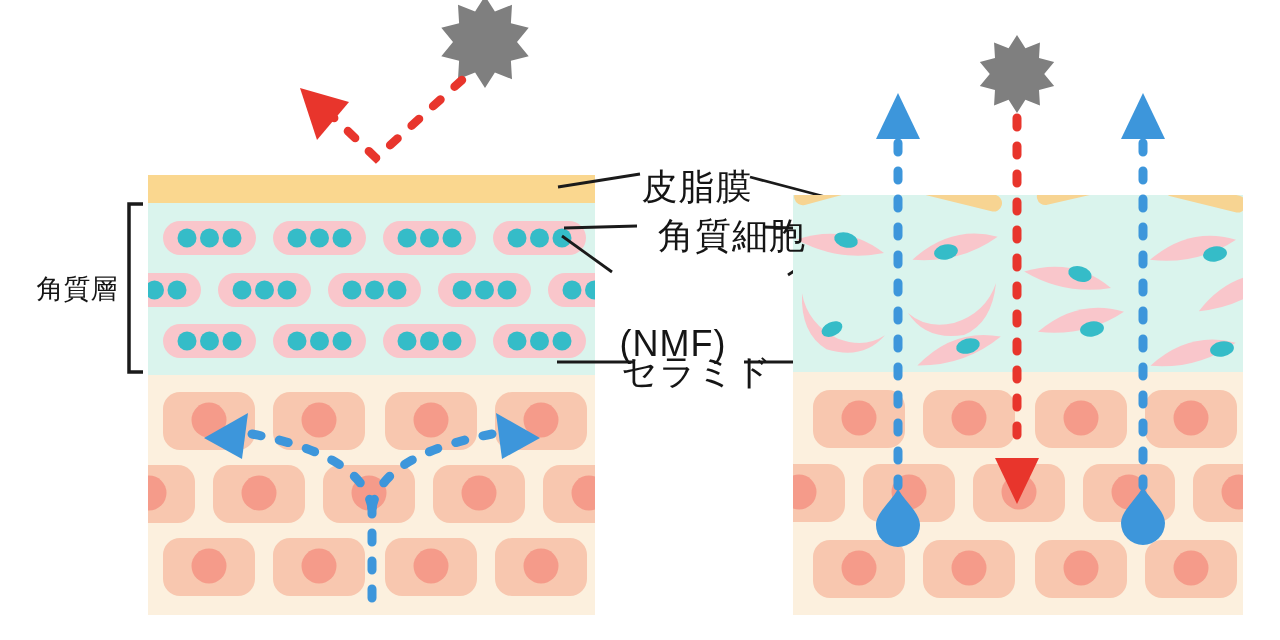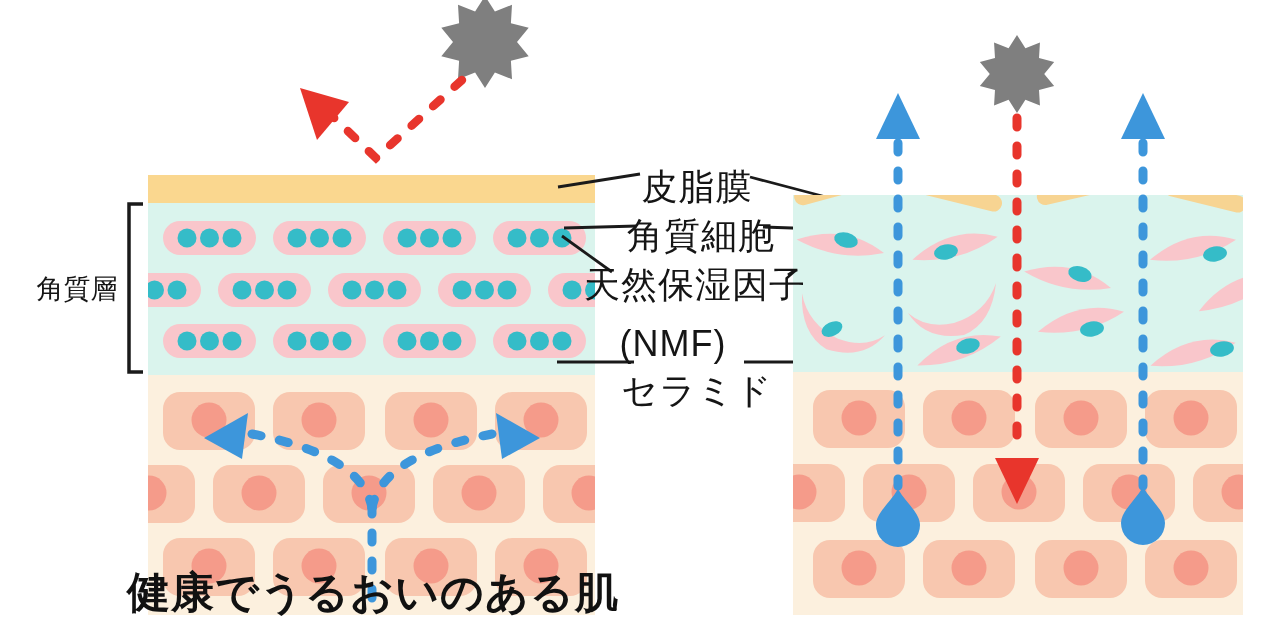--- a/index.html
+++ b/index.html
@@ -167,18 +167,16 @@
     <path d="M1143,143 L1143,486" stroke="#3D96DB" stroke-width="9" stroke-linecap="round" fill="none" stroke-dasharray="9 19"></path>
     <polygon points="898,93 876,139 920,139" fill="#3D96DB"></polygon>
     <polygon points="1143,93 1121,139 1165,139" fill="#3D96DB"></polygon>
     <use href="#drop" transform="translate(898,489)"></use>
     <use href="#drop" transform="translate(1143,487)"></use>
   </g>
 </svg>
 
   <div class="bracket-lbl" style="left:77px;top:271px;">角質層</div>
   <div class="lbl" style="left:697px;top:163px;">皮脂膜</div>
-  <div class="lbl" style="left:701px;top:212px;">角質細胞</div>
-  <div class="lbl" style="left:695px;top:261px;">天然保湿因子</div>
+  <div class="lbl" style="left:732px;top:212px;">角質細胞</div>
   <div class="lbl" style="left:673px;top:296px;margin-top:27px;">(NMF)</div>
-  <div class="lbl" style="left:697px;top:348px;margin-top:19px;">セラミド</div>
-  <div class="caption" style="left:373px;top:564px;">健康でうるおいのある肌</div>
+  <div class="lbl" style="left:697px;top:348px;">セラミド</div>
 </div>
 
 </body></html>

